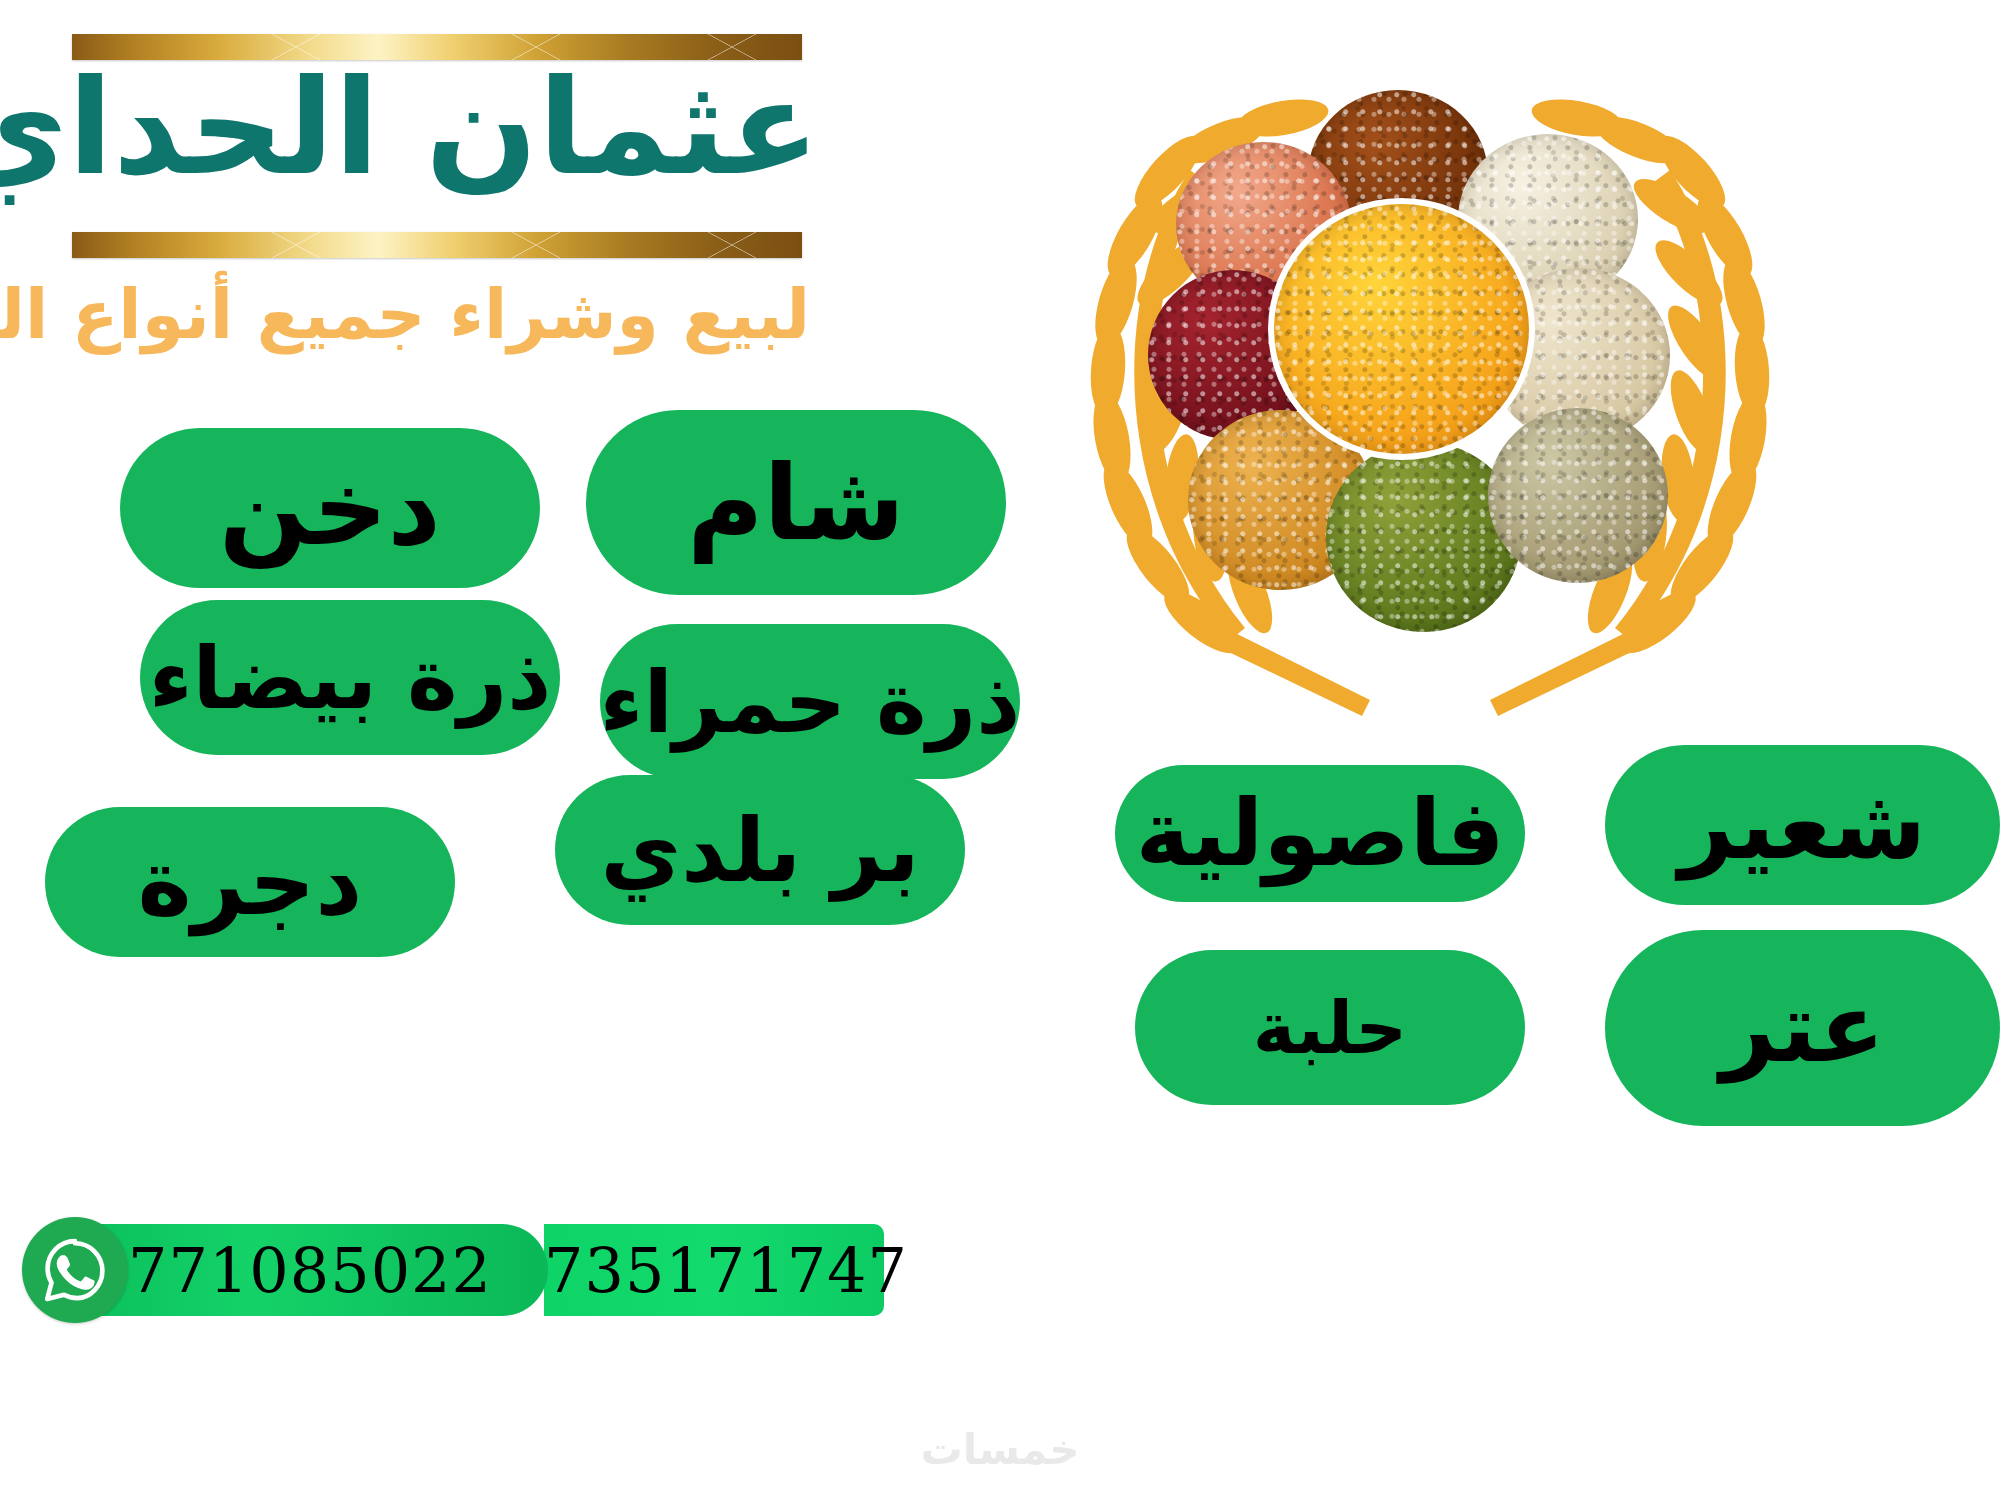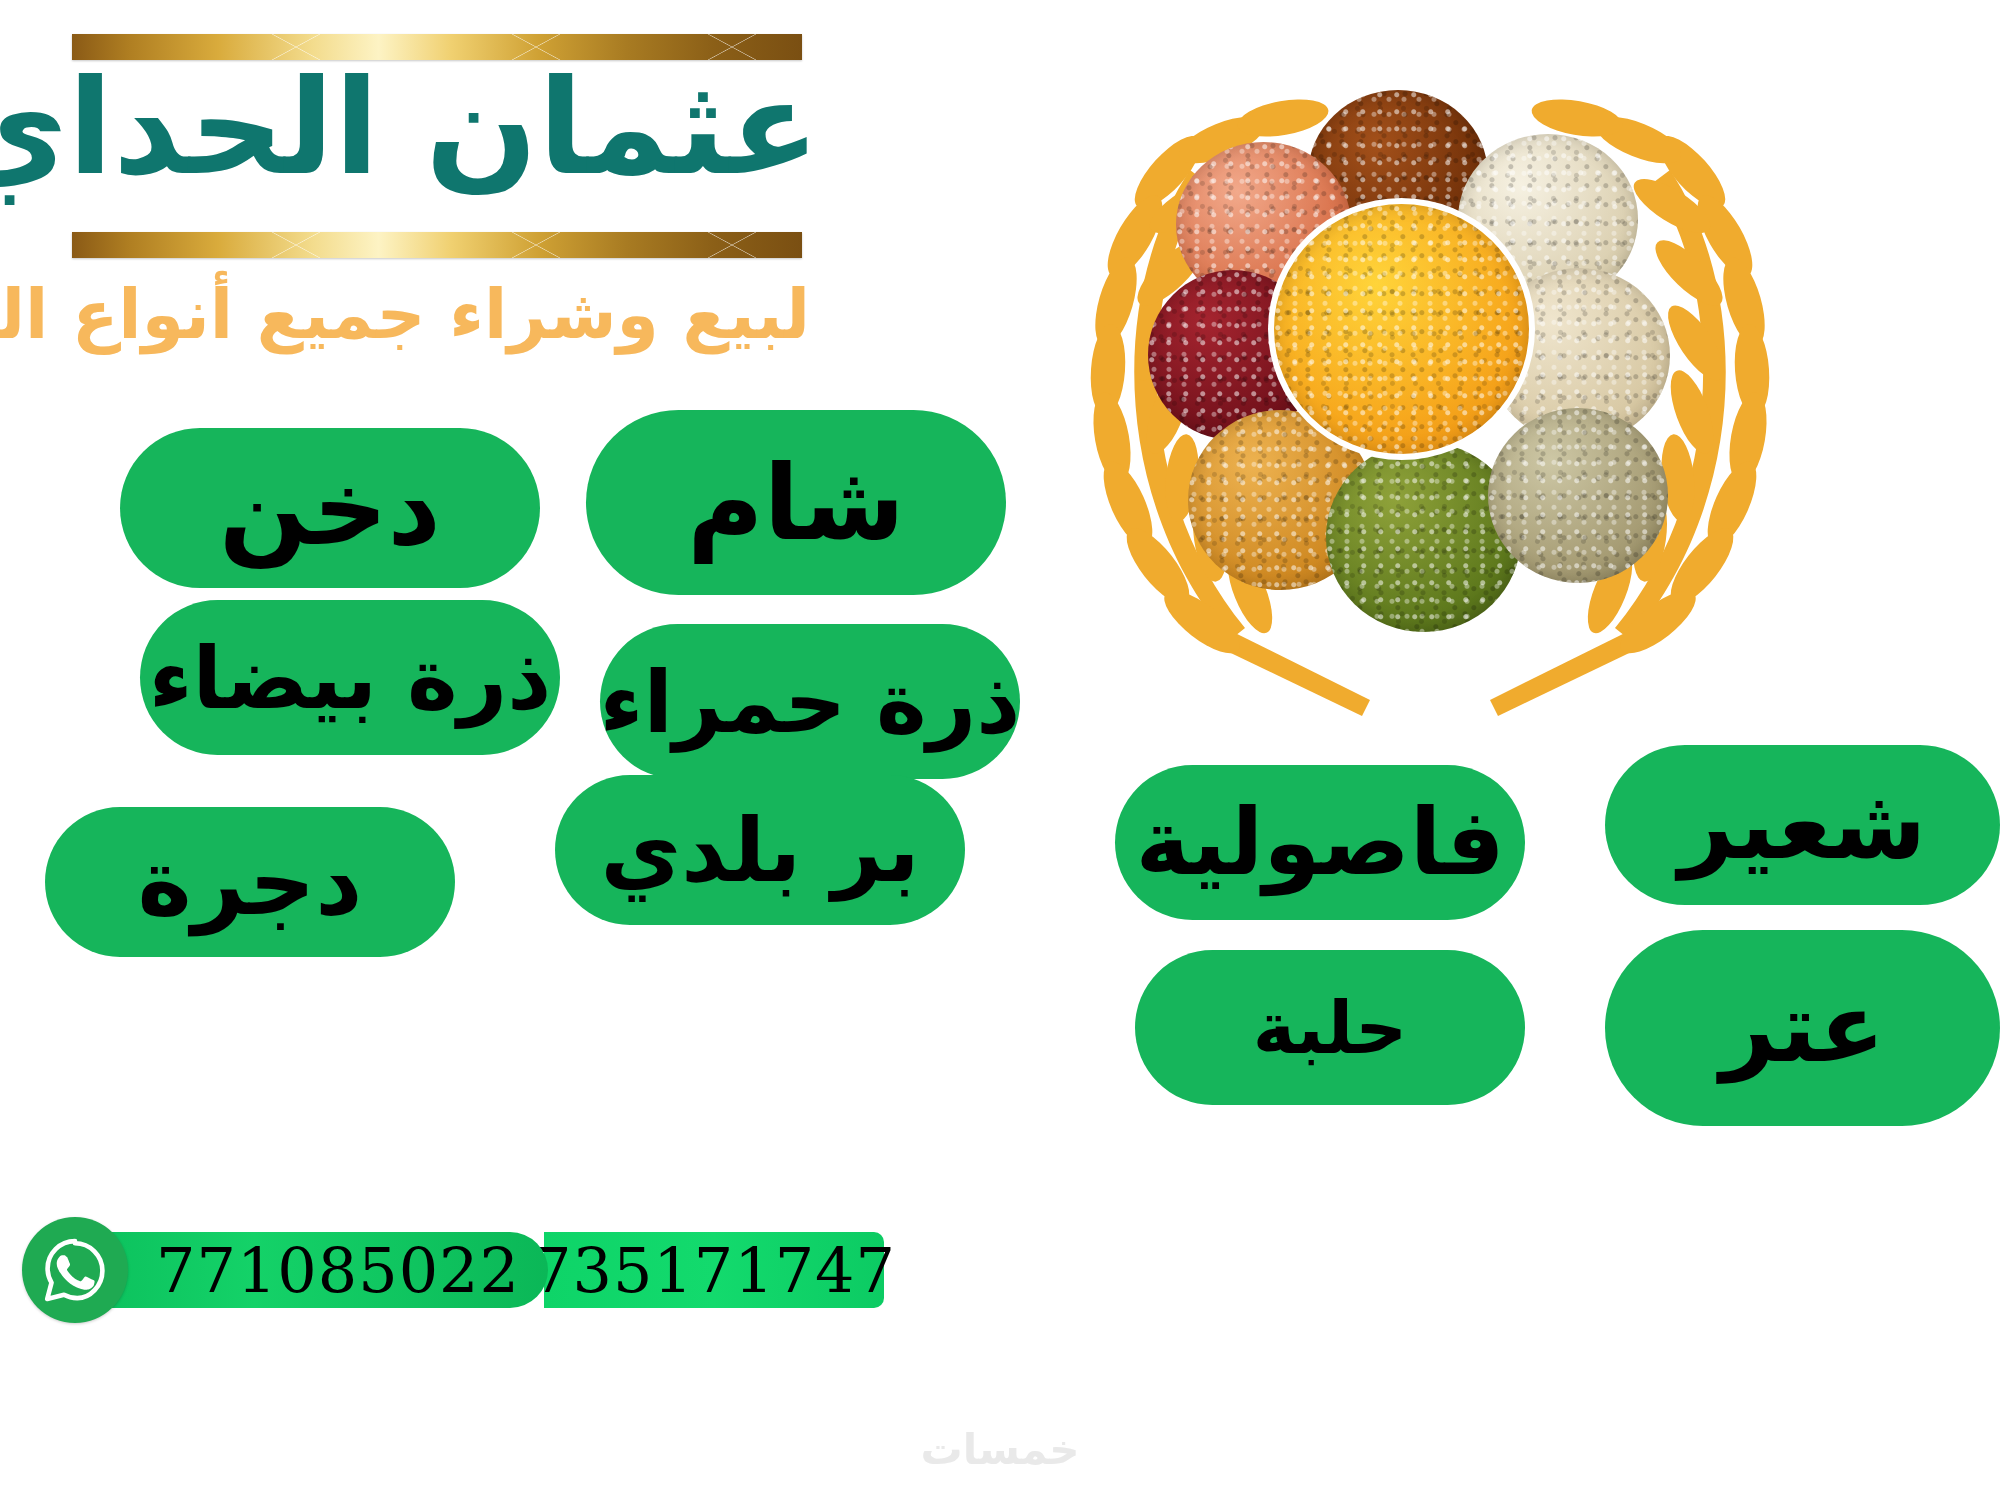--- a/index.html
+++ b/index.html
@@ -94,21 +94,21 @@
   
   #pill-dukhn      { left: 120px; top: 428px; width: 420px; height: 160px; font-size: 104px; }
   #pill-sham       { left: 586px; top: 410px; width: 420px; height: 185px; font-size: 104px; }
   #pill-white-corn { left: 140px; top: 600px; width: 420px; height: 155px; font-size: 86px; }
   #pill-red-corn   { left: 600px; top: 624px; width: 420px; height: 155px; font-size: 86px; }
   #pill-dujra      { left: 45px;  top: 775px; width: 410px; height: 150px; font-size: 92px; margin-top: 32px; }
   #pill-burr       { left: 555px; top: 775px; width: 410px; height: 150px; font-size: 88px; }
 
   
   #pill-shaeer     { left: 1605px; top: 745px; width: 395px; height: 160px; font-size: 96px; }
-  #pill-fasoulia   { left: 1115px; top: 765px; width: 410px; height: 155px; font-size: 92px; }
+  #pill-fasoulia   { left: 1115px; top: 765px; width: 410px; height: 137px; font-size: 92px; }
   #pill-atr        { left: 1605px; top: 930px; width: 395px; height: 196px; font-size: 96px; }
   #pill-helba      { left: 1135px; top: 950px; width: 390px; height: 155px; font-size: 72px; }
 
   
   #contact-row {
     position: absolute;
     left: 22px;
     top: 1215px;
     height: 110px;
     display: flex;
@@ -121,24 +121,24 @@
     height: 106px;
     border-radius: 50%;
     background: #1faa52;
     display: flex;
     align-items: center;
     justify-content: center;
     z-index: 3;
     box-shadow: 0 1px 3px rgba(0,0,0,.2);
   }
   .phone-chip {
-    height: 76px;
+    height: 92px;
     display: flex;
     align-items: center;
-    justify-content: center;
+    justify-content: flex-start;
     color: #000;
     font-size: 62px;
     font-family: "DejaVu Serif", "Liberation Serif", serif;
     letter-spacing: 1px;
   }
   #phone-chip-1 {
     width: 420px;
     margin-left: -54px;
     padding-left: 54px;
     background: linear-gradient(90deg, #0bbf5c 0%, #14d268 38%, #0fc45f 72%, #0bb757 100%);

